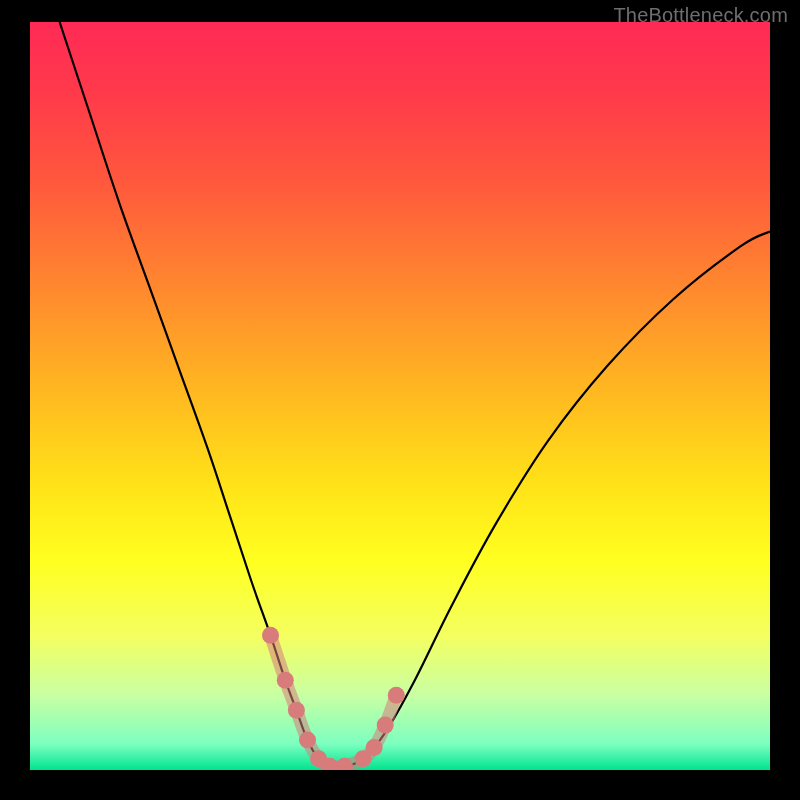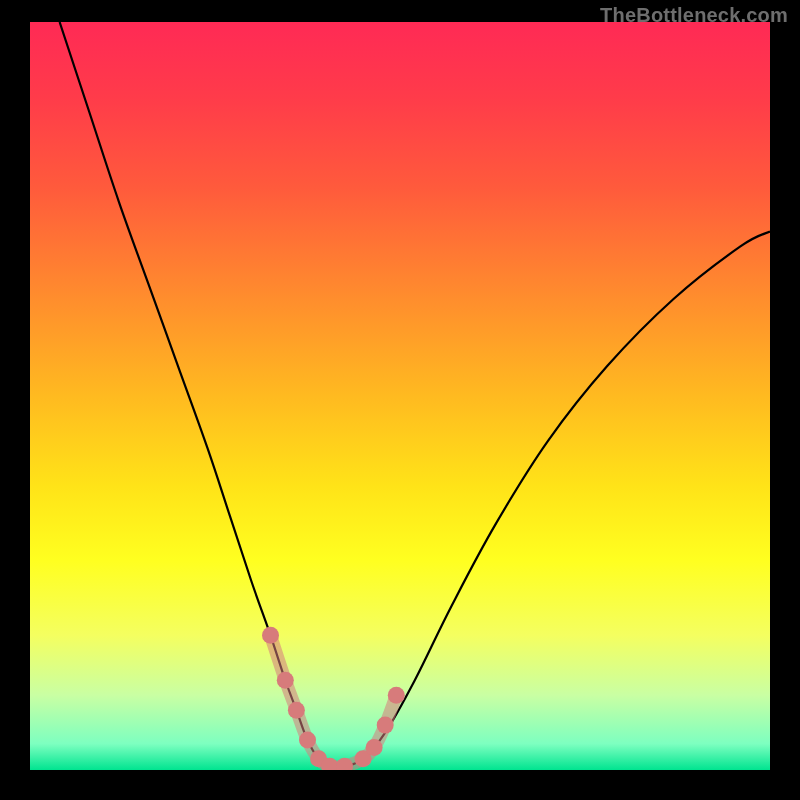--- a/index.html
+++ b/index.html
@@ -28,21 +28,21 @@
     overflow: hidden;
   }
   svg {
     display: block;
   }
   .watermark {
     position: absolute;
     top: 4px;
     right: 12px;
     font-size: 20px;
-    font-weight: 700;
+    font-weight: 400;
     color: #6e6e6e;
     letter-spacing: 0.2px;
   }
 </style>
 </head>
 <body>
 <div class="outer">
 
   <div class="watermark">TheBottleneck.com</div>
 

